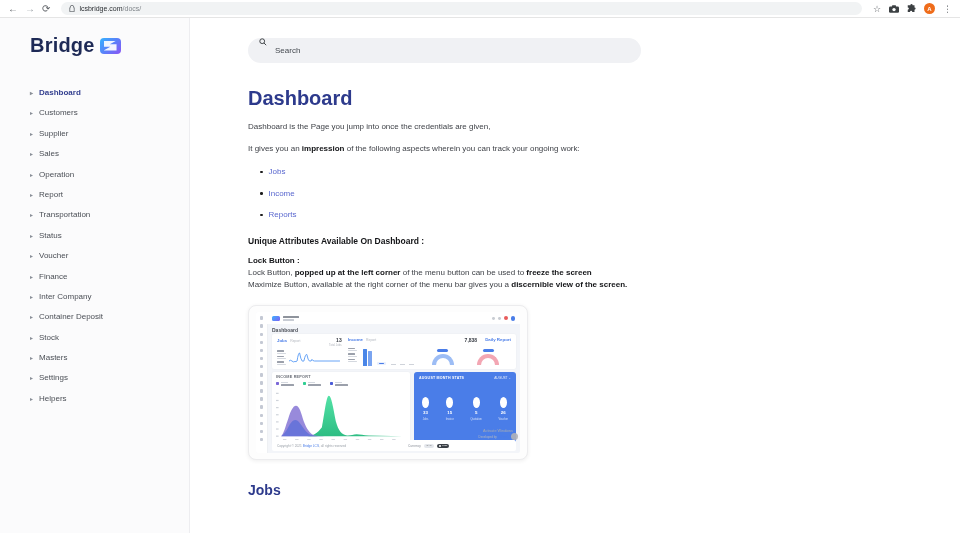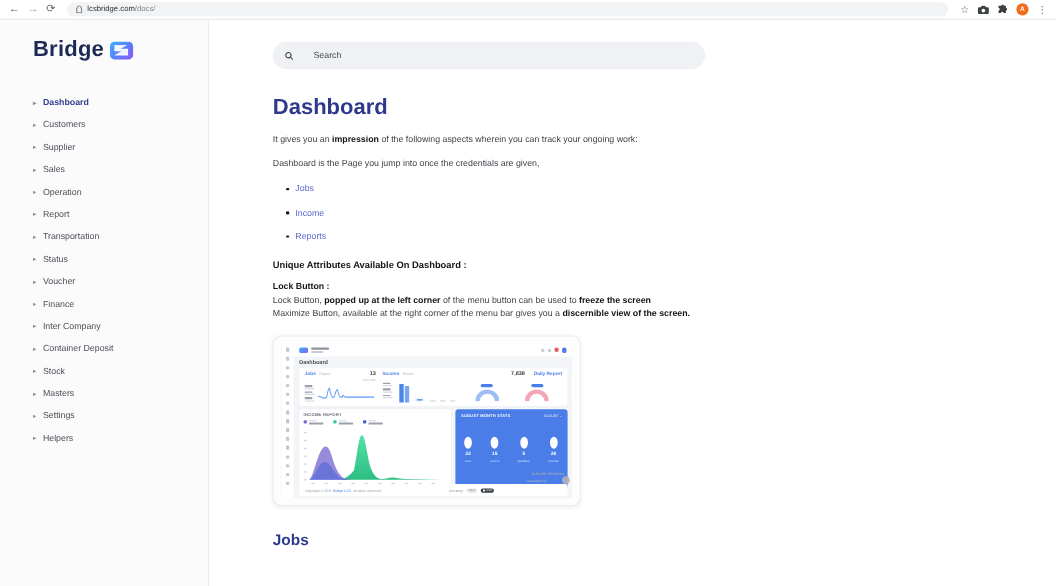--- a/index.html
+++ b/index.html
@@ -24,21 +24,21 @@
   .brand{display:flex;align-items:center;gap:5px}
   .brand-text{font-size:20px;font-weight:800;color:#1e2a56;letter-spacing:.2px}
   .brand-mark{width:21px;height:16px;border-radius:4px;background:linear-gradient(135deg,#35b3fe 0%,#5e7cf9 55%,#8c54f4 100%);position:relative;overflow:hidden}
   .brand-mark::after{content:"";position:absolute;inset:3px 4px;background:rgba(255,255,255,.92);clip-path:polygon(0 0,100% 0,48% 38%,100% 38%,100% 100%,0 100%,52% 62%,0 62%)}
   .nav{margin-top:31px;display:flex;flex-direction:column;gap:11.4px}
   .nav-item{display:flex;align-items:center;gap:6px;font-size:8px;color:#4b4f56;cursor:pointer}
   .nav-item .tri{font-size:6px;color:#8a8f98}
   .nav-item.active{color:#333f8f;font-weight:700}
 
   .content{flex:1;box-sizing:border-box;padding:20px 0 0 58px}
-  .searchbar{width:393px;height:25px;box-sizing:border-box;background:#f0f1f4;border-radius:13px;display:flex;align-items:center;gap:16px;padding:0 11px}
+  .searchbar{width:393px;height:25px;box-sizing:border-box;background:#f0f1f4;border-radius:13px;display:flex;gap:6px;padding:0 11px}
   .searchbar input{flex:1;border:0;background:transparent;outline:none;font-size:8px;color:#333;font-family:inherit}
   .searchbar input::placeholder{color:#44494f}
 
   h1.title{margin:24px 0 0;font-size:20px;font-weight:800;color:#2d3a8c}
   .para{margin-top:11px;font-size:8px;color:#3f4248;line-height:1.4}
   .para b,.att-text b{color:#141518}
   ul.linklist{list-style:none;margin:13px 0 0;padding:0 0 0 12px;display:flex;flex-direction:column;gap:12.5px}
   li.linkitem{display:flex;align-items:center;gap:6px;font-size:8px}
   .bdot{width:2.5px;height:2.5px;background:#1c1c1c;border-radius:50%;flex:0 0 auto}
   a.doclink{color:#5a68cf;text-decoration:none;cursor:pointer}
@@ -242,22 +242,22 @@
         <svg width="8" height="8" viewBox="0 0 10 10">
             <circle cx="4" cy="4" r="3" fill="none" stroke="#3c4043" stroke-width="1.2"></circle>
             <line x1="6.3" y1="6.3" x2="9" y2="9" stroke="#3c4043" stroke-width="1.2"></line>
           </svg>
       </span>
       <input type="text" placeholder="Search" style="">
     </div>
 
     <h1 class="title">Dashboard</h1>
 
+    <p class="para">Dashboard is the Page you jump into once the credentials are given,</p>
     <p class="para"><span>It gives you an </span><b>impression</b><span> of the following aspects wherein you can track your ongoing work:</span></p>
-    <p class="para">Dashboard is the Page you jump into once the credentials are given,</p>
 
     <ul class="linklist">
       <li class="linkitem">
           <span class="bdot"></span>
           <a class="doclink">Jobs</a>
         </li>
       <li class="linkitem">
           <span class="bdot"></span>
           <a class="doclink">Income</a>
         </li>

